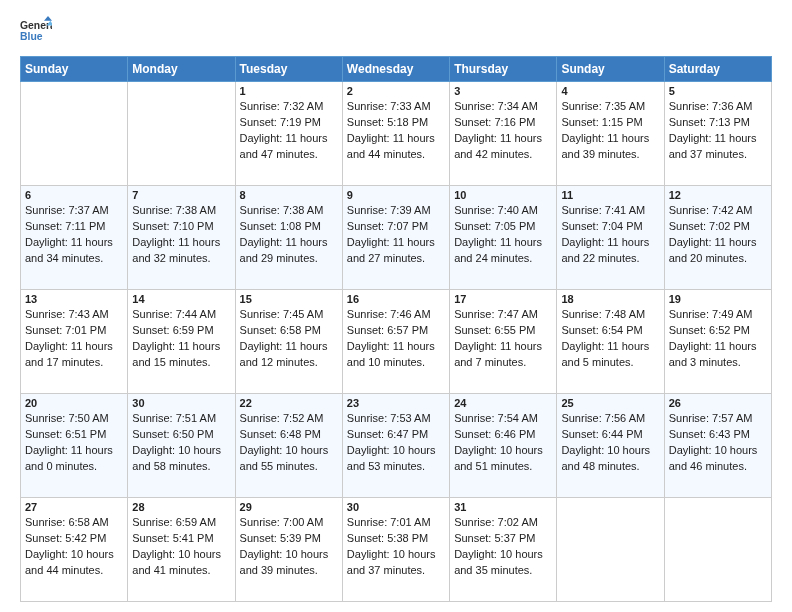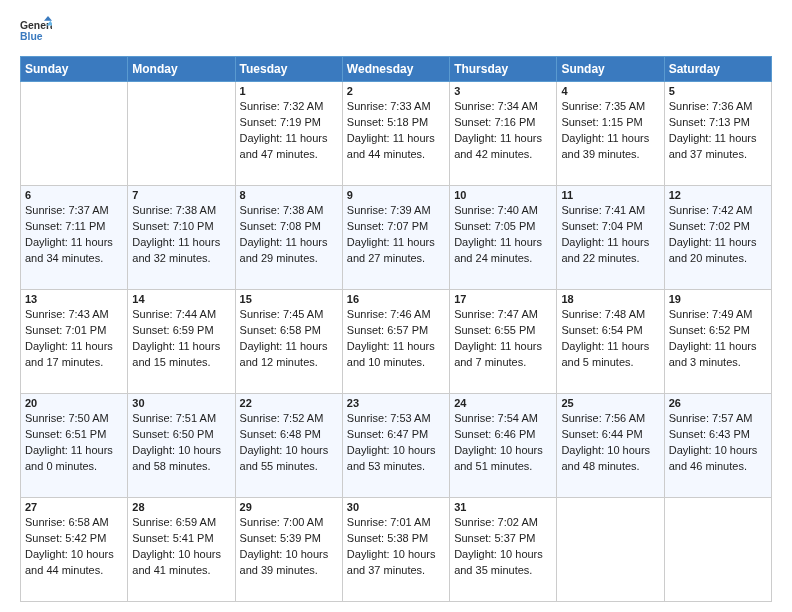--- a/index.html
+++ b/index.html
@@ -167,21 +167,21 @@
           </td>
           <td>
             <span class="day-num">7</span>
             <div class="day-info">Sunrise: 7:38 AM
 Sunset: 7:10 PM
 Daylight: 11 hours and 32 minutes.</div>
           </td>
           <td>
             <span class="day-num">8</span>
             <div class="day-info">Sunrise: 7:38 AM
-Sunset: 7:08 PM
+Sunset: 1:08 PM
 Daylight: 11 hours and 29 minutes.</div>
           </td>
           <td>
             <span class="day-num">9</span>
             <div class="day-info">Sunrise: 7:39 AM
 Sunset: 7:07 PM
 Daylight: 11 hours and 27 minutes.</div>
           </td>
           <td>
             <span class="day-num">10</span>

